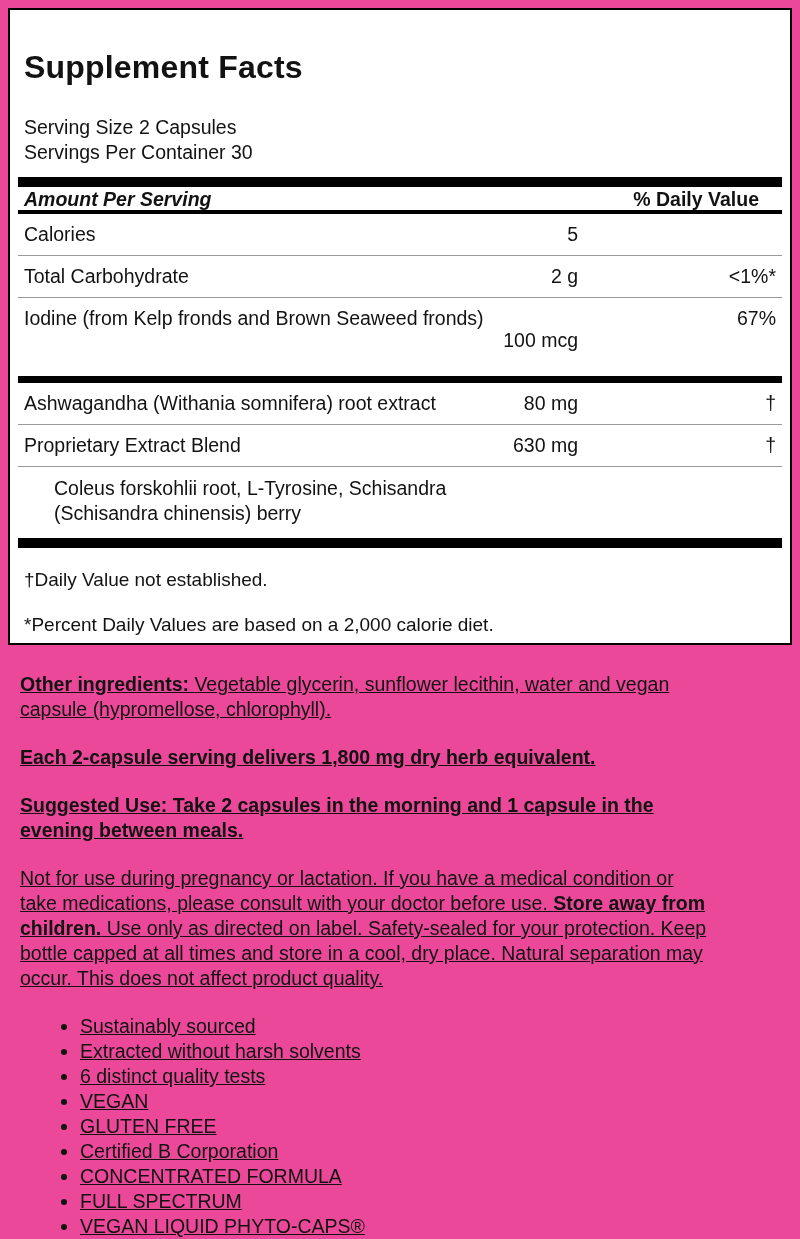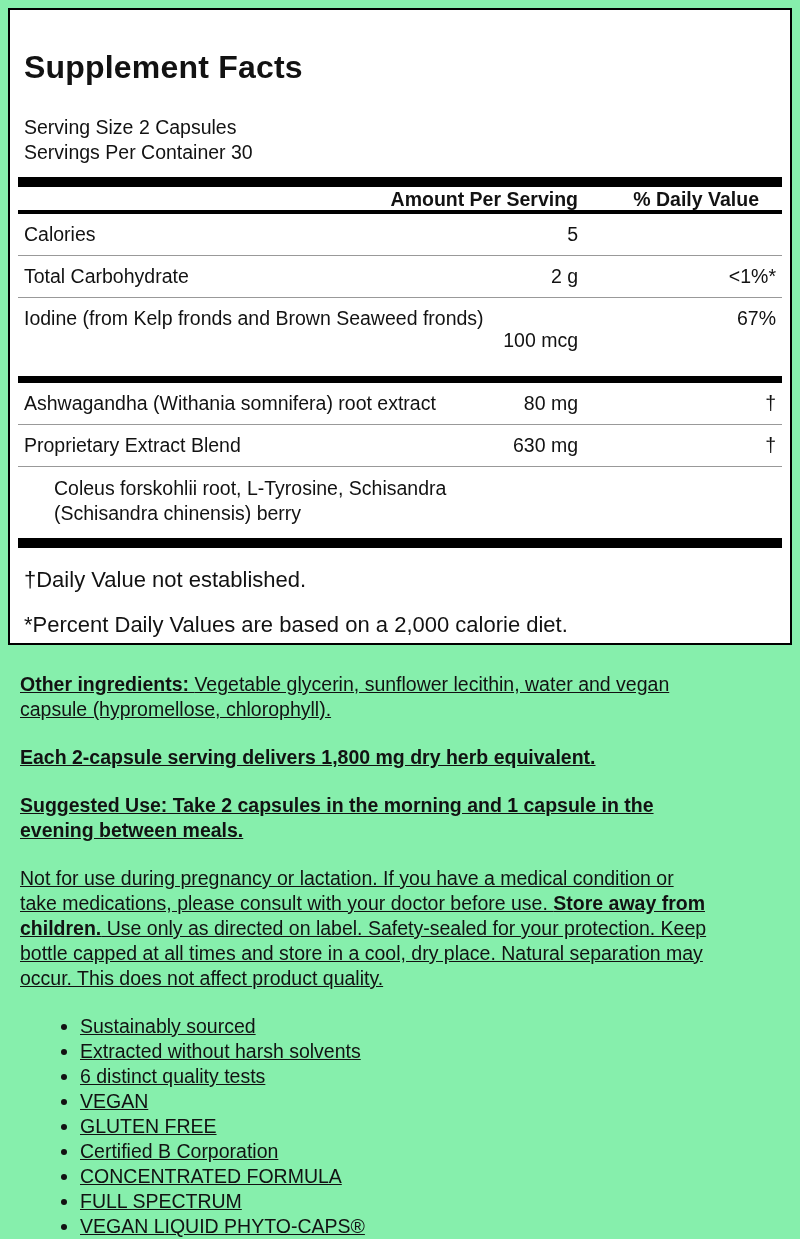--- a/index.html
+++ b/index.html
@@ -4,21 +4,21 @@
 <style>
   * { margin: 0; padding: 0; box-sizing: border-box; }
   html, body { width: 800px; background: #ffffff; }
   body {
     font-family: "Liberation Sans", "DejaVu Sans", sans-serif;
     color: #121212;
     width: 800px;
     height: 1239px;
     overflow: hidden;
   }
-  .page { position: relative; width: 800px; height: 1239px; background: #86efac; }
+  .page { position: relative; width: 800px; height: 1239px; background: #ec4899; }
 
   
   .sf-box {
     position: absolute;
     left: 8px; top: 8px;
     width: 784px; height: 637px;
     border: 2px solid #000;
     padding: 0 14px;
     background: #fff;
   }
@@ -31,34 +31,34 @@
   }
   .sf-serving { margin-top: 31px; font-size: 19.5px; line-height: 25px; }
   .sf-serving div { white-space: nowrap; }
 
   .bar { background: #000; margin: 0 -6px; }
   .bar.thick  { height: 10px; }
   .bar.medium { height: 7px; }
   .bar1 { margin-top: 12px; }
 
   .sf-header { position: relative; height: 21px; margin-top: 2px; font-weight: 700; font-size: 19.5px; line-height: 21px; }
-  .sf-header .hdr-amount { position: absolute; left: 0; width: 554px; text-align: right; }
+  .sf-header .hdr-amount { position: absolute; left: 0; width: 554px; text-align: left; font-style: italic; }
   .sf-header .hdr-dv { position: absolute; right: 17px; }
   .bar2 { height: 4px; background: #000; margin: 0 -6px; }
 
   .sf-row { position: relative; padding: 9px 0 10px; font-size: 19.5px; line-height: 22px; }
   .sf-row .sf-amount { position: absolute; right: 198px; top: 9px; }
   .sf-row .sf-dv     { position: absolute; right: 0; top: 9px; }
   .sf-row.amount-below { padding-bottom: 47px; }
   .sf-row.amount-below .sf-amount { top: 31px; }
   .sf-row.sub { padding: 9px 0 12px; line-height: 25px; }
   .sf-row.sub .sf-name { display: block; padding-left: 30px; white-space: pre-line; }
   .sf-sep { height: 1px; background: #999; margin: 0 -6px; }
 
-  .sf-footnotes { font-size: 22px; line-height: 24px; }
+  .sf-footnotes { font-size: 19px; line-height: 24px; }
   .footnote { margin-top: 21px; }
   .footnote:first-child { margin-top: 20px; }
 
   
   .below {
     position: absolute;
     left: 20px; top: 672px;
     width: 786px;
     font-size: 19.5px;
     line-height: 25px;

